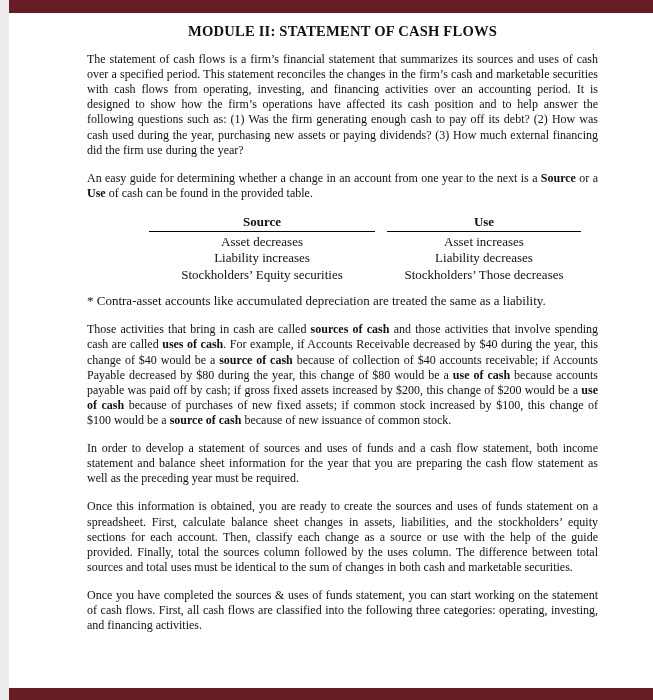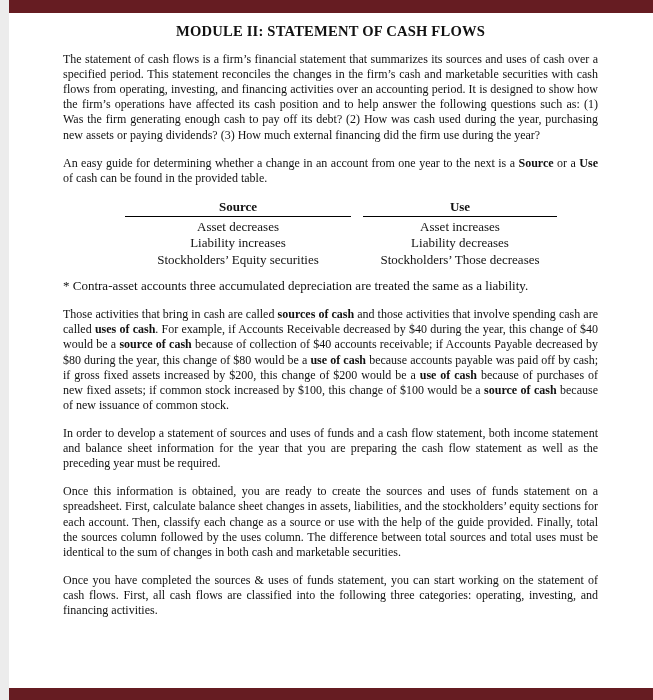--- a/index.html
+++ b/index.html
@@ -5,21 +5,21 @@
   :root { --accent:#661c22; --gutter:#ececec; }
   html,body { margin:0; padding:0; background:#fff; }
   .page {
     position:relative; width:653px; height:700px; background:#ffffff;
     overflow:hidden; font-family:"Liberation Serif", serif; color:#111;
   }
   .left-gutter { position:absolute; left:0; top:0; width:9px; height:700px; background:var(--gutter); }
   .bar { position:absolute; left:9px; right:0; background:var(--accent); }
   .bar.top { top:0; height:13px; }
   .bar.bottom { bottom:0; height:12px; }
-  .content { position:absolute; top:13px; left:9px; right:0; padding:7px 55px 0 54px; }
+  .content { position:absolute; top:13px; left:9px; right:0; padding:7px 55px 0 78px; }
   h1.title {
     margin:3px 0 12px 0; text-align:center; font-size:14.6px; font-weight:bold;
     letter-spacing:0.2px;
   }
   p.body {
     margin:0 0 13px 0; font-size:12px; line-height:1.26; text-align:justify;
   }
   .b { font-weight:bold; }
   .tbl { width:432px; margin:1px 0 10px 62px; font-size:13px; }
   .tbl-row { display:flex; }
@@ -56,21 +56,21 @@
       <div class="tbl-row">
         <div class="cell-source">Liability increases</div>
         <div class="cell-use">Liability decreases</div>
       </div>
       <div class="tbl-row">
         <div class="cell-source">Stockholders’ Equity securities</div>
         <div class="cell-use">Stockholders’ Those decreases</div>
       </div>
     </div>
 
-    <p class="note">* Contra-asset accounts three accumulated depreciation are treated the same as a liability.</p>
+    <p class="note">* Contra-asset accounts like accumulated depreciation are treated the same as a liability.</p>
 
     <p class="body"><span>Those activities that bring in cash are called </span><span class="b">sources of cash</span><span> and those activities that involve spending cash are called </span><span class="b">uses of cash</span><span>. For example, if Accounts Receivable decreased by $40 during the year, this change of $40 would be a </span><span class="b">source of cash</span><span> because of collection of $40 accounts receivable; if Accounts Payable decreased by $80 during the year, this change of $80 would be a </span><span class="b">use of cash</span><span> because accounts payable was paid off by cash; if gross fixed assets increased by $200, this change of $200 would be a </span><span class="b">use of cash</span><span> because of purchases of new fixed assets; if common stock increased by $100, this change of $100 would be a </span><span class="b">source of cash</span><span> because of new issuance of common stock.</span></p>
 
     <p class="body">In order to develop a statement of sources and uses of funds and a cash flow statement, both income statement and balance sheet information for the year that you are preparing the cash flow statement as well as the preceding year must be required.</p>
 
     <p class="body">Once this information is obtained, you are ready to create the sources and uses of funds statement on a spreadsheet. First, calculate balance sheet changes in assets, liabilities, and the stockholders’ equity sections for each account. Then, classify each change as a source or use with the help of the guide provided. Finally, total the sources column followed by the uses column. The difference between total sources and total uses must be identical to the sum of changes in both cash and marketable securities.</p>
 
     <p class="body">Once you have completed the sources &amp; uses of funds statement, you can start working on the statement of cash flows. First, all cash flows are classified into the following three categories: operating, investing, and financing activities.</p>
   </div>
 

